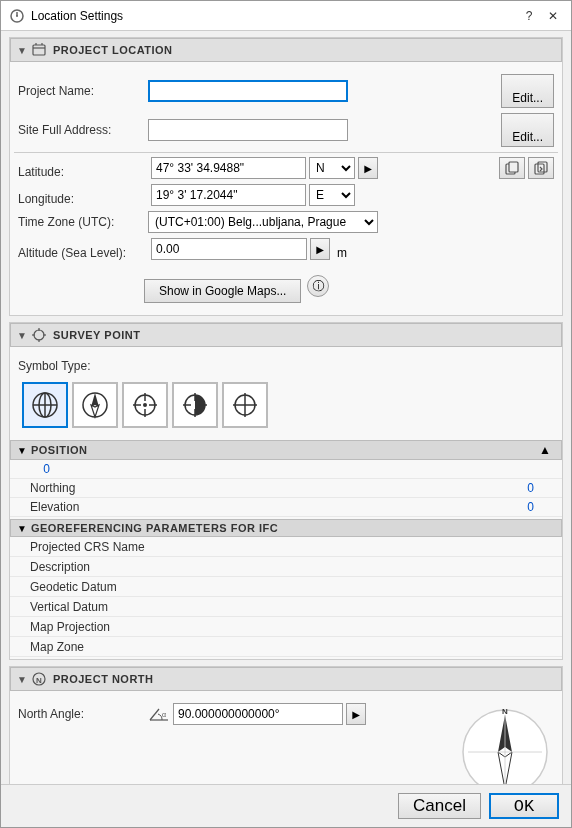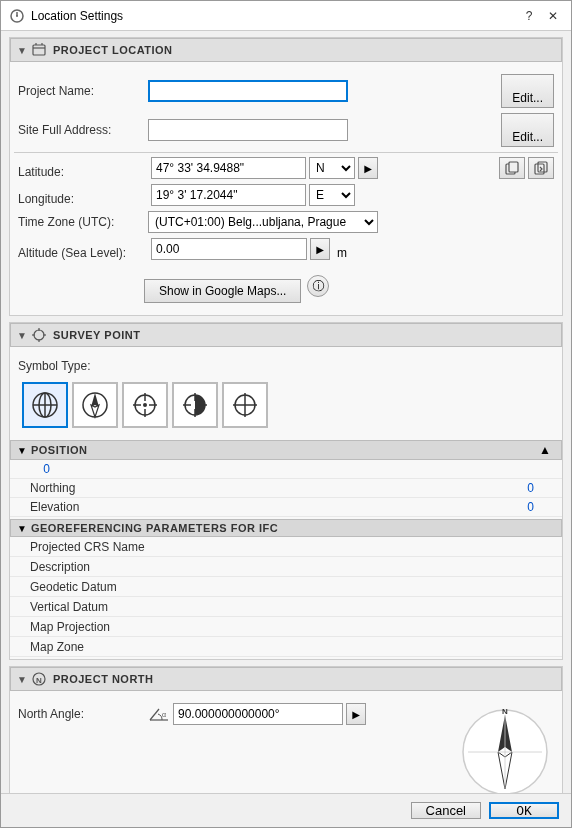--- a/index.html
+++ b/index.html
@@ -255,26 +255,26 @@
       display: flex;
       justify-content: flex-end;
       align-items: center;
       padding: 8px 12px;
       border-top: 1px solid #ccc;
       background: #f0f0f0;
       gap: 8px;
       flex-shrink: 0;
     }
     .footer-btn {
-      height: 17px;
+      height: 26px;
       min-width: 70px;
       border: 1px solid #999;
       background: linear-gradient(to bottom, #f5f5f5, #e0e0e0);
       padding: 0 14px;
-      font-size: 13px;
+      font-size: 17px;
       cursor: pointer;
     }
     .footer-btn.ok {
       border: 2px solid #0078d7;
       background: linear-gradient(to bottom, #f5f5f5, #e0e0e0);
       font-family: Liberation Mono, monospace;
     }
 
     .info-btn {
       width: 22px;

